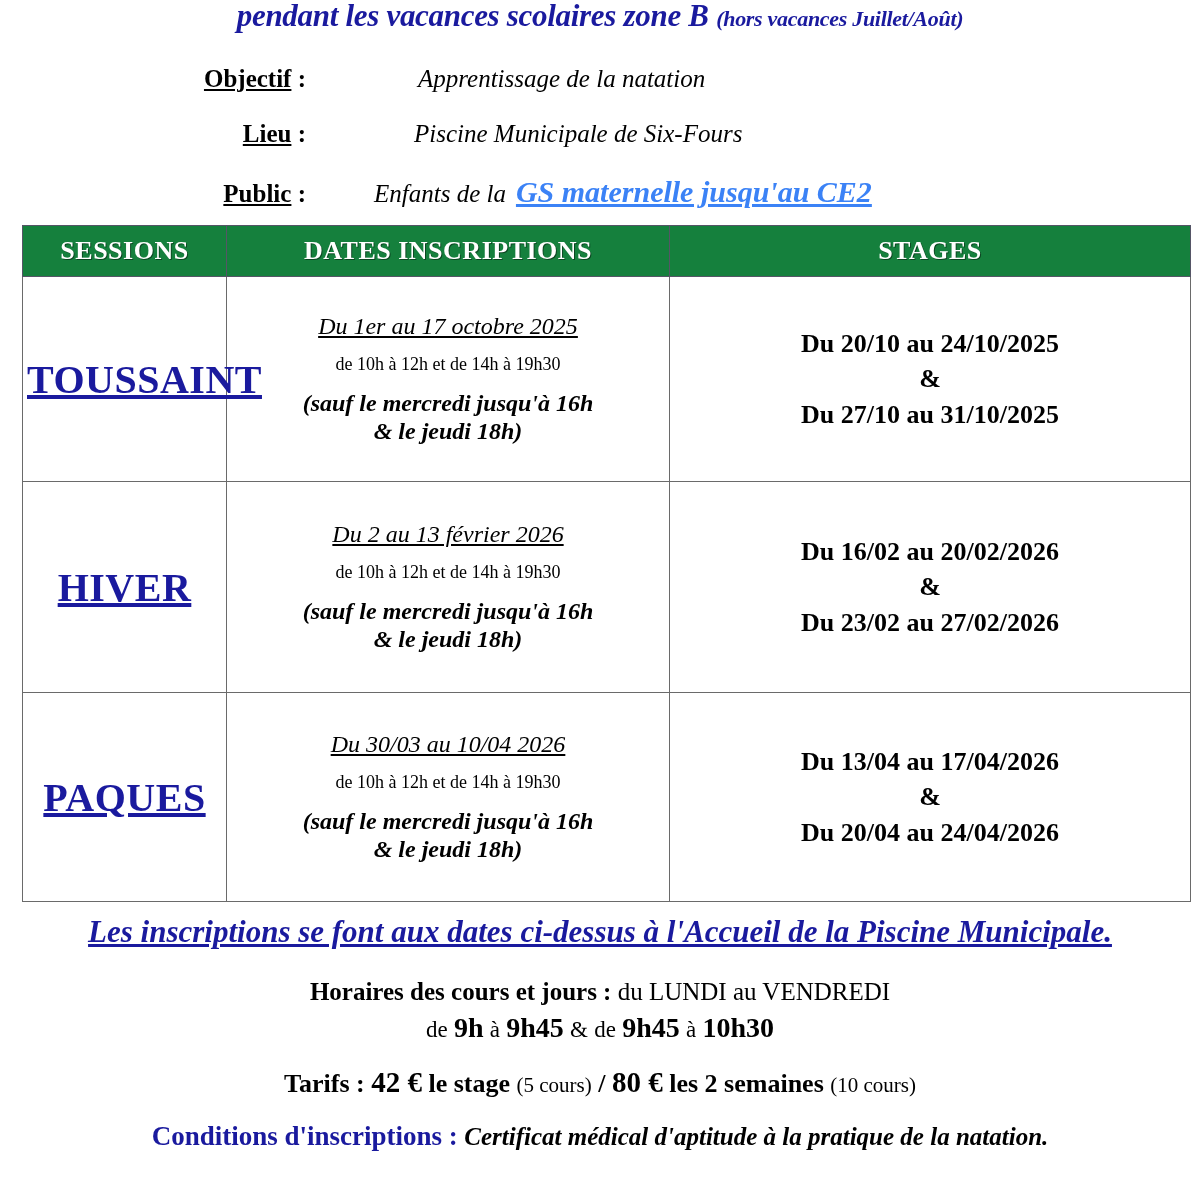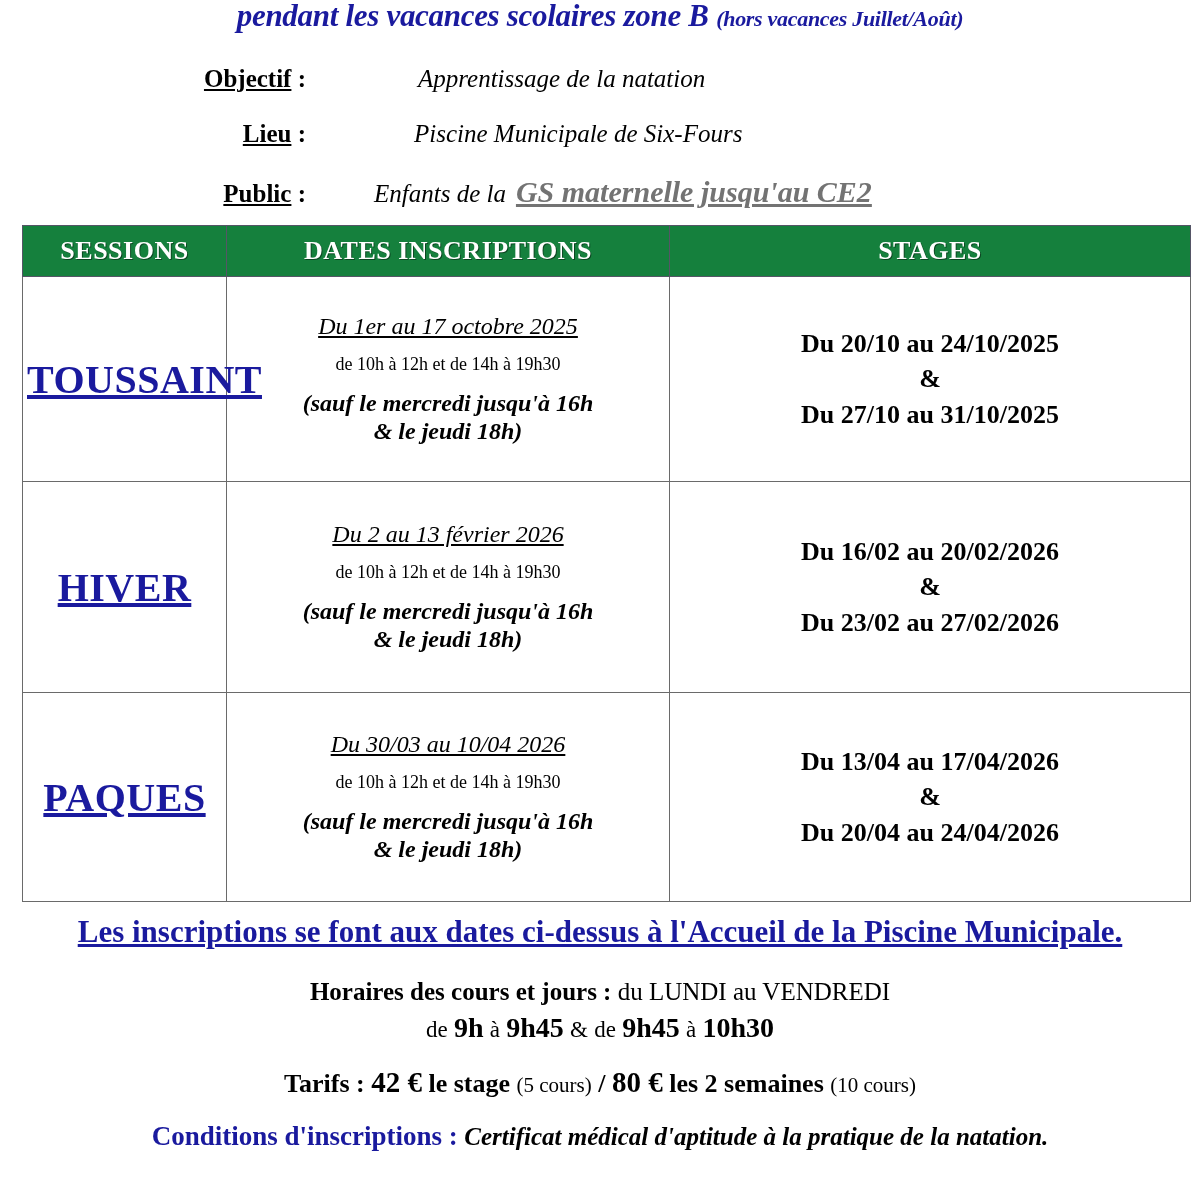--- a/index.html
+++ b/index.html
@@ -63,21 +63,21 @@
     white-space: nowrap;
   }
   .info-row.objectif .info-value { margin-left: 100px; }
   .info-row.lieu .info-value { margin-left: 96px; }
   .info-row.animateurs .info-value { font-weight: bold; margin-left: 0px; }
   .info-row.public .info-value { margin-left: 56px; }
   .info-row.animateurs { margin-bottom: 30px; }
   .info-row.public { margin-bottom: 16px; }
 
   .highlight-public {
-    color: #737373;
+    color: #3b82f6;
     font-weight: bold;
     font-style: italic;
     font-size: 30px;
     text-decoration: underline;
     margin-left: 10px;
   }
 
   
   .sessions-table {
     width: 1159px;
@@ -150,20 +150,21 @@
 
   .row-toussaint td { height: 184px; }
   .row-hiver td     { height: 190px; }
   .row-paques td    { height: 188px; }
 
   
   .notice {
     text-align: center;
     color: #1a1a9e;
     font-weight: bold;
+    font-style: italic;
     font-size: 31px;
     text-decoration: underline;
     margin-top: 12px;
     white-space: nowrap;
   }
 
   .schedule {
     text-align: center;
     margin-top: 28px;
     font-size: 25px;

